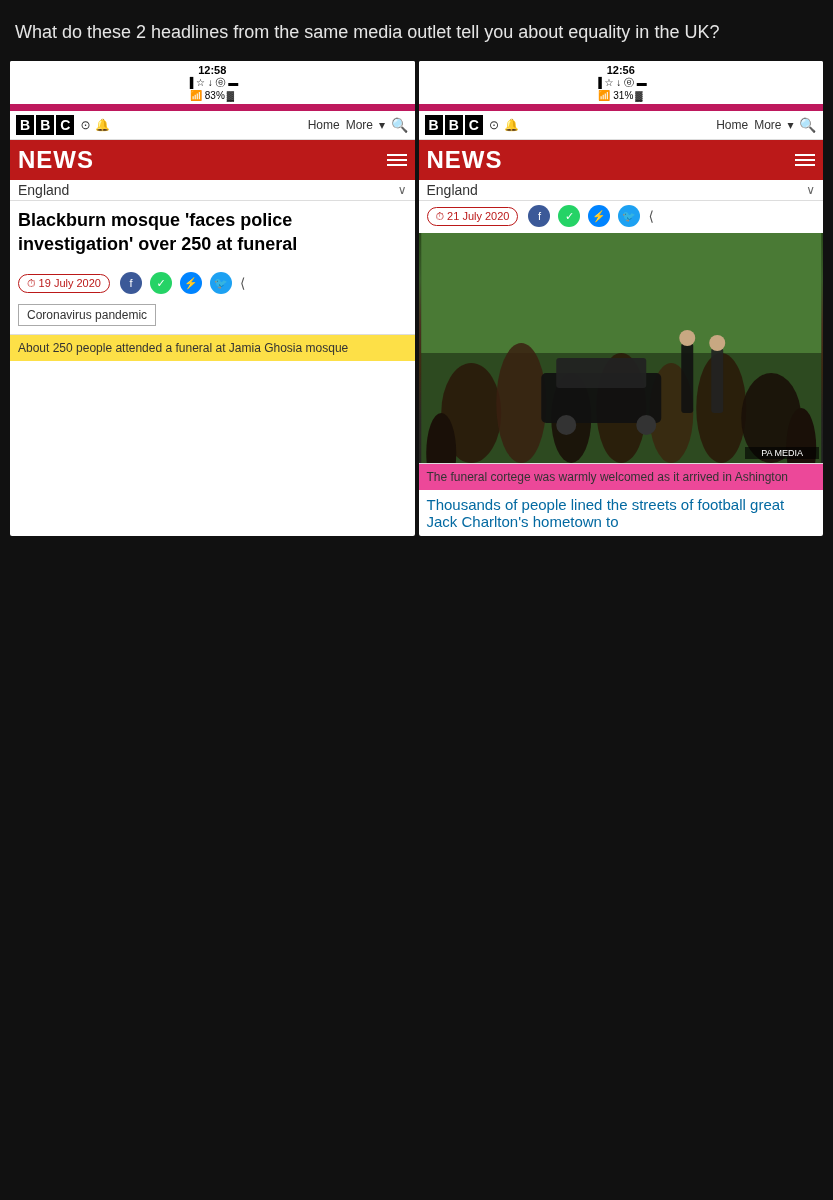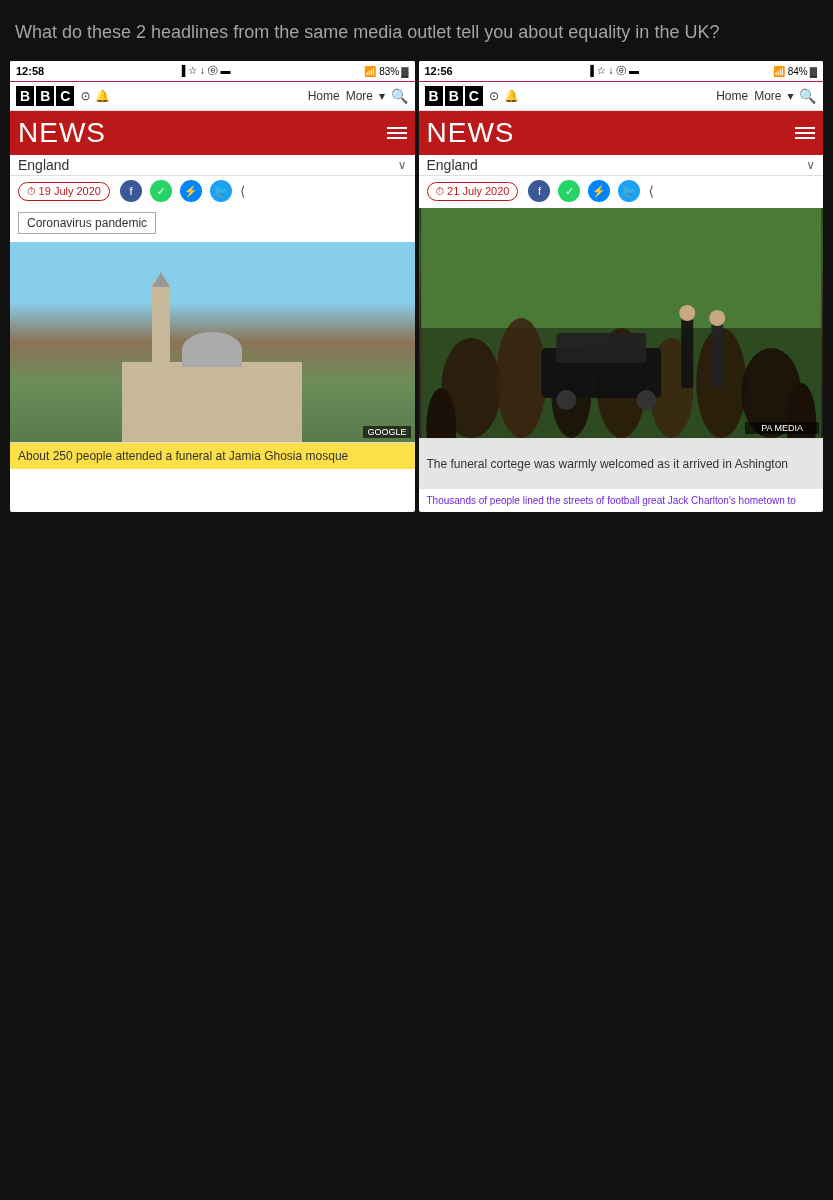--- a/index.html
+++ b/index.html
@@ -13,21 +13,21 @@
       align-items: center;
     }
 
     .outer-wrapper {
       width: 833px;
       background: #111;
       padding: 20px 10px 20px 10px;
     }
 
     .question-text {
-      color: #a3a3a3;
+      color: #e5e5e5;
       font-size: 18px;
       line-height: 1.4;
       margin-bottom: 16px;
       padding: 0 5px;
     }
 
     .screenshots-row {
       display: flex;
       gap: 4px;
       width: 100%;
@@ -42,21 +42,22 @@
 
     
     .status-bar {
       background: #fff;
       padding: 3px 6px;
       display: flex;
       justify-content: space-between;
       align-items: center;
       font-size: 10px;
       color: #000;
-      border-bottom: 1px solid #be185d;
+      border-bottom: 7px solid #be185d;
+      flex-direction: column;
     }
     .status-bar .time { font-weight: bold; font-size: 11px; }
     .status-bar .icons { display: flex; gap: 3px; align-items: center; }
     .status-icons-right { display: flex; align-items: center; gap: 2px; font-size: 10px; }
 
     
     .bbc-nav {
       background: #fff;
       display: flex;
       align-items: center;
@@ -100,22 +101,22 @@
     
     .bbc-news-header {
       background: #bb1919;
       color: #fff;
       padding: 6px 8px;
       display: flex;
       justify-content: space-between;
       align-items: center;
     }
     .bbc-news-title {
-      font-size: 28px;
-      font-weight: normal;
+      font-size: 24px;
+      font-weight: bold;
       letter-spacing: 1px;
     }
     .hamburger {
       display: flex;
       flex-direction: column;
       gap: 3px;
     }
     .hamburger span {
       display: block;
       width: 20px;
@@ -313,31 +314,31 @@
     .pa-media-credit {
       position: absolute;
       bottom: 4px;
       right: 4px;
       background: rgba(0,0,0,0.6);
       color: #fff;
       font-size: 9px;
       padding: 1px 16px;
     }
     .funeral-caption {
-      padding: 18px 8px;
+      padding: 6px 8px;
       font-size: 12px;
       color: #333;
-      background: #e5e5e5;
+      background: #ec4899;
       border-top: 1px solid #ddd;
     }
 
     .more-text {
       padding: 6px 8px;
-      font-size: 10px;
-      color: #6d28d9;
+      font-size: 15px;
+      color: #0369a1;
     }
   </style>
 </head>
 <body>
 
 <div class="outer-wrapper">
 
   <div class="question-text">What do these 2 headlines from the same media outlet tell you about equality in the UK?</div>
 
   <div class="screenshots-row">
@@ -384,66 +385,56 @@
       </div>
 
       <div class="region-section">
         <div class="region-row">
           <span>England</span>
           <span class="chevron">∨</span>
         </div>
       </div>
 
 
+      <div class="article-section">
+        <div class="article-headline">Blackburn mosque 'faces police investigation' over 250 at funeral</div>
+      </div>
 
       <div class="date-share-row">
         <div class="date-badge">
           <span class="clock-icon">⏱</span>
           <span>19 July 2020</span>
         </div>
         <div class="share-icons">
           <div class="share-icon fb">f</div>
           <div class="share-icon wa">✓</div>
           <div class="share-icon ms">⚡</div>
           <div class="share-icon tw">🐦</div>
           <span class="sh">⟨</span>
         </div>
       </div>
 
       <div class="tag-section">
         <span class="tag">Coronavirus pandemic</span>
       </div>
 
-      <div class="article-image">
-        <div class="mosque-image">
-          <div class="mosque-structure">
-            <div class="minaret">
-              <div class="minaret-top"></div>
-            </div>
-            <div class="mosque-building">
-              <div class="mosque-dome"></div>
-            </div>
-          </div>
-        </div>
-        <div class="image-credit">GOOGLE</div>
-      </div>
       <div class="image-caption">About 250 people attended a funeral at Jamia Ghosia mosque</div>
 
     </div>
 
     <div class="screenshot">
 
       <div class="status-bar">
         <span class="time">12:56</span>
         <div class="icons">
           <span>▐ ☆ ↓ ⓔ ▬</span>
         </div>
         <div class="status-icons-right">
           <span>📶</span>
-          <span>84%</span>
+          <span>31%</span>
           <span>▓</span>
         </div>
       </div>
 
       <div class="bbc-nav">
         <div class="bbc-logo">
           <div class="bbc-box">B</div>
           <div class="bbc-box">B</div>
           <div class="bbc-box">C</div>
         </div>

